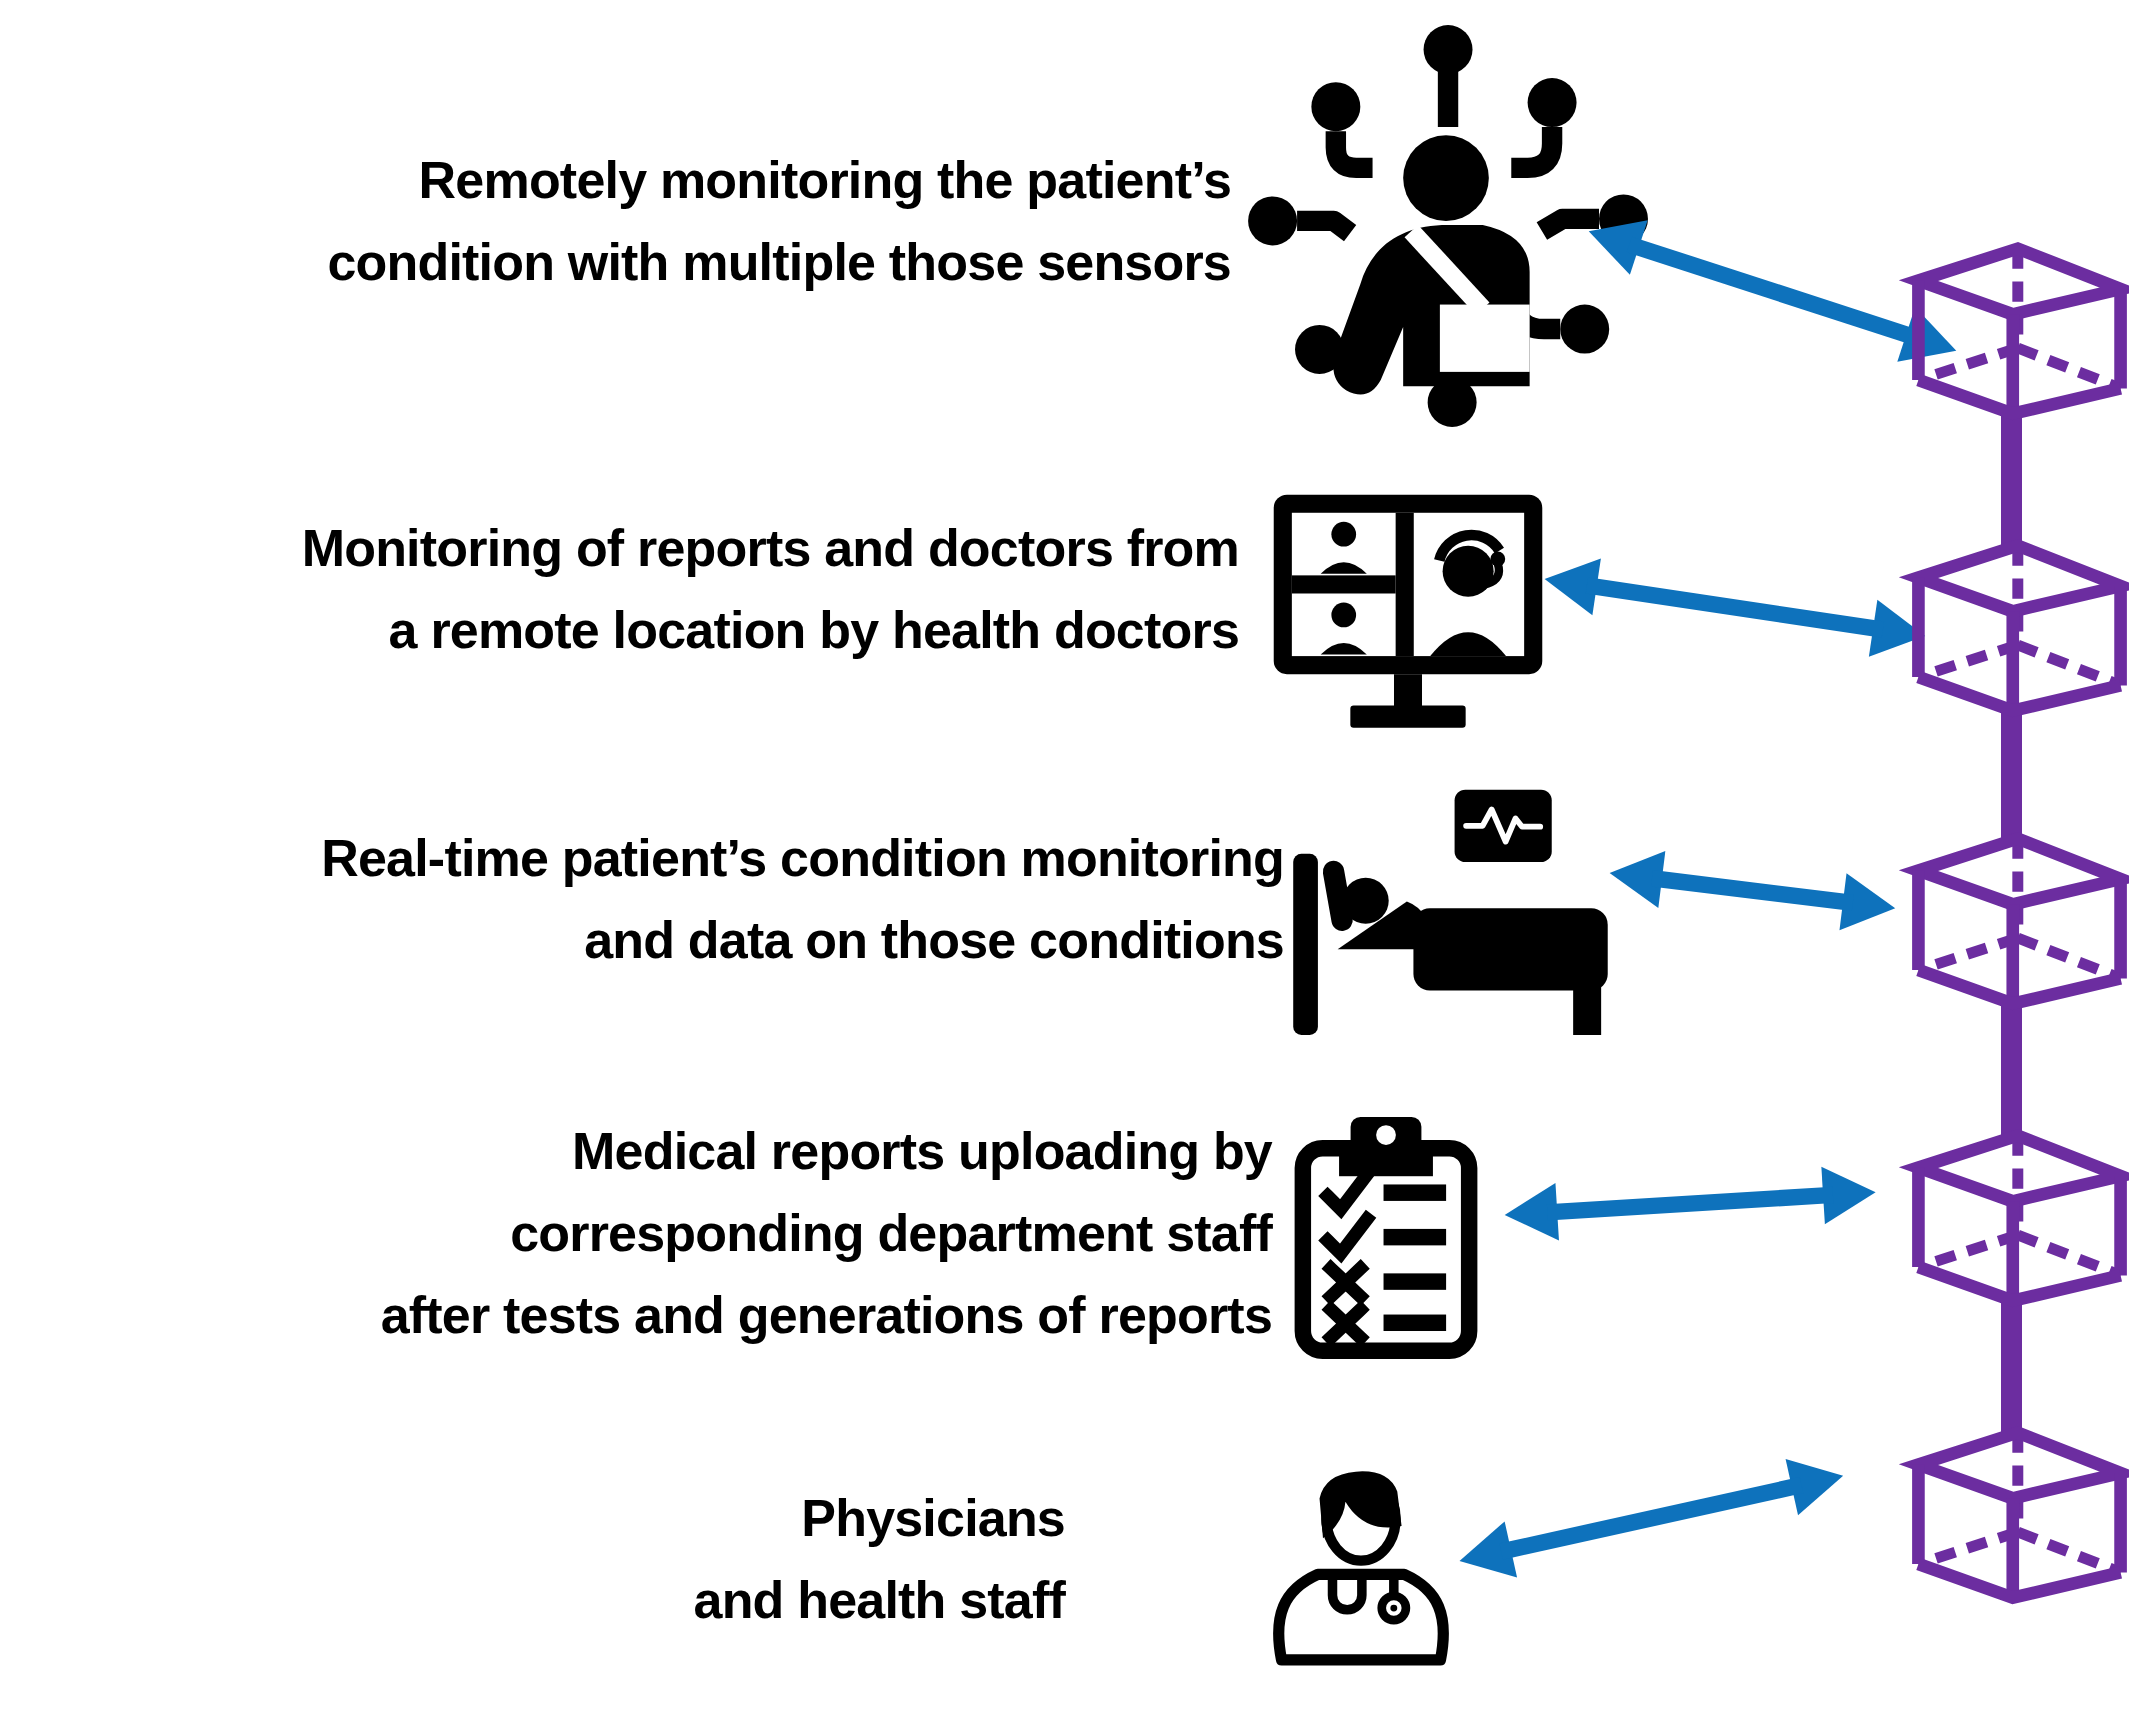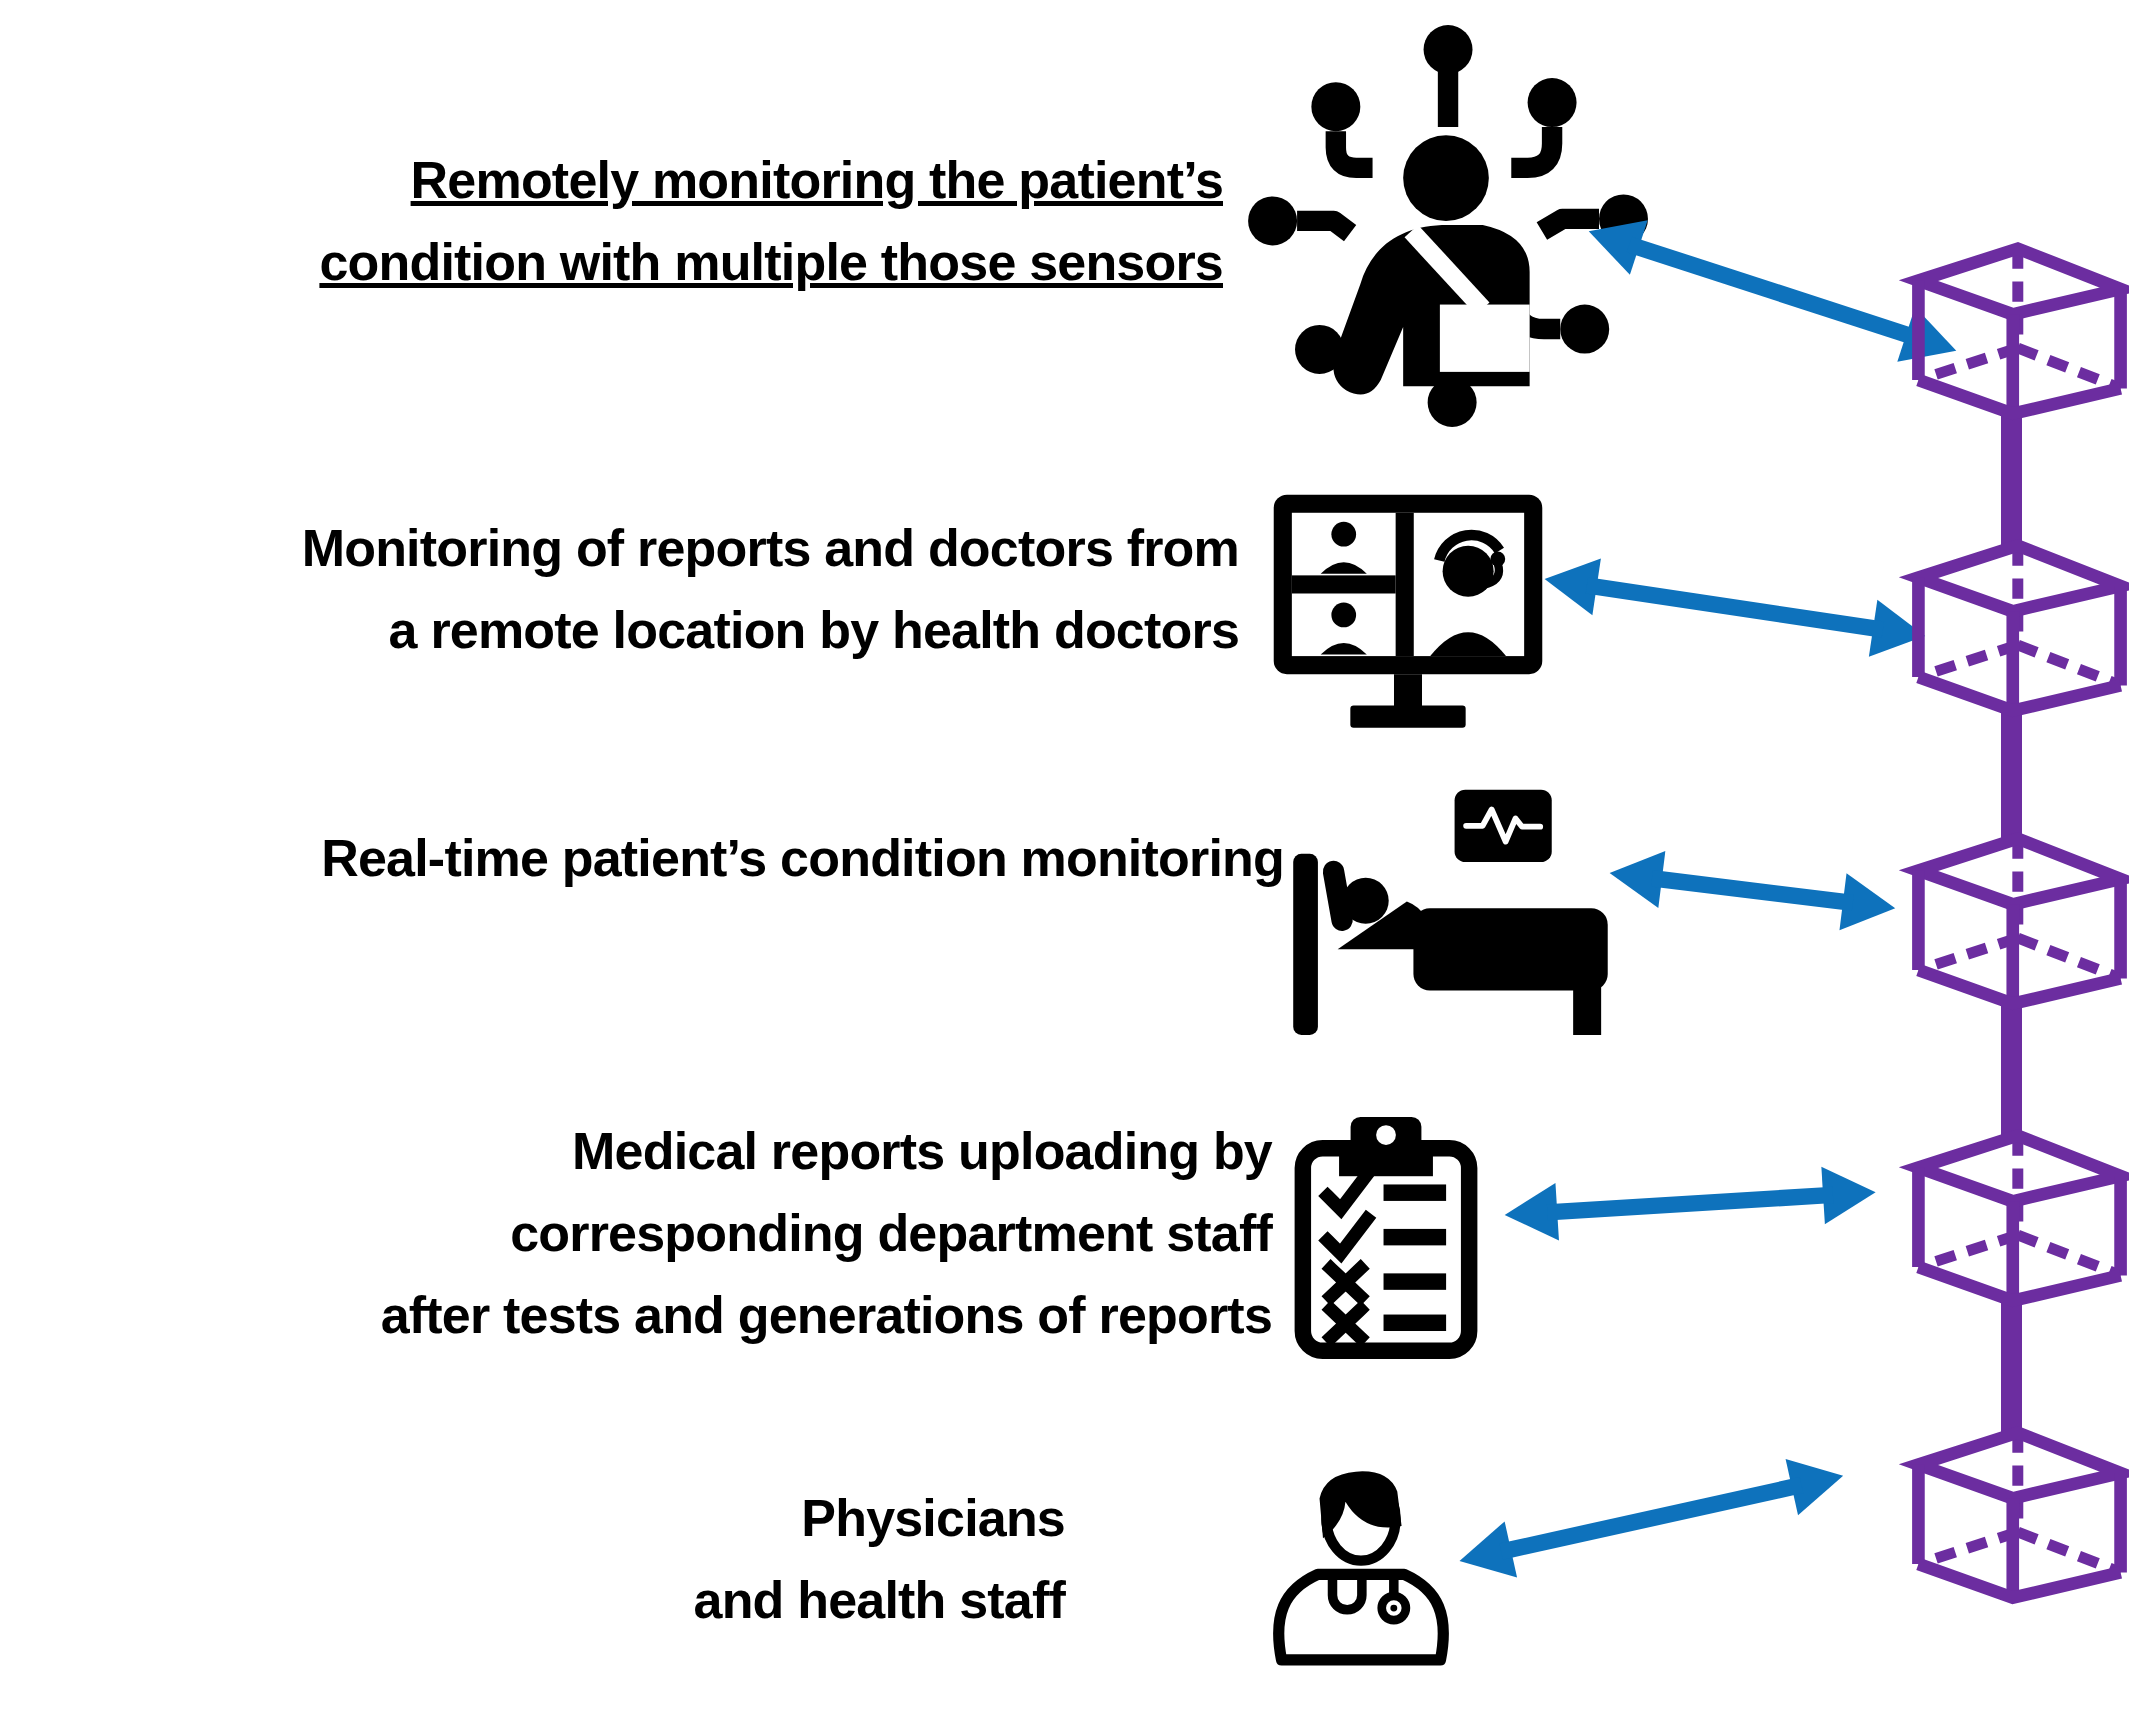--- a/index.html
+++ b/index.html
@@ -22,32 +22,33 @@
   .cube svg{display:block;width:100%;height:100%;overflow:visible;}
   .cube .edge{stroke:var(--chain);stroke-width:15;fill:none;stroke-linejoin:miter;}
   .cube .hidden-edge{stroke:var(--chain);stroke-width:13;fill:none;stroke-dasharray:24 15;}
   .chain-link{position:absolute;width:21.4px;background:var(--chain);}
 </style>
 </head>
 <body>
 
 <div id="canvas">
 
-  <div class="label" style="left:116px;top:139px;width:1107px;text-decoration:underline;">
+  <div class="label" style="left:124px;top:139px;width:1107px;">
     <div>Remotely monitoring the patient’s</div>
     <div>condition with multiple those sensors</div>
   </div>
 
   <div class="label" style="left:49px;top:507px;width:1190px;">
     <div>Monitoring of reports and doctors from</div>
     <div>a remote location by health doctors</div>
   </div>
 
   <div class="label" style="left:66px;top:817px;width:1218px;">
     <div>Real-time patient’s condition monitoring</div>
+    <div>and data on those conditions</div>
   </div>
 
   <div class="label" style="left:412px;top:1477px;width:653px;">
     <div>Physicians</div>
     <div>and health staff</div>
   </div>
 
   <div class="label" style="left:124px;top:1110px;width:1148px;">
     <div>Medical reports uploading by</div>
     <div>corresponding department staff</div>

